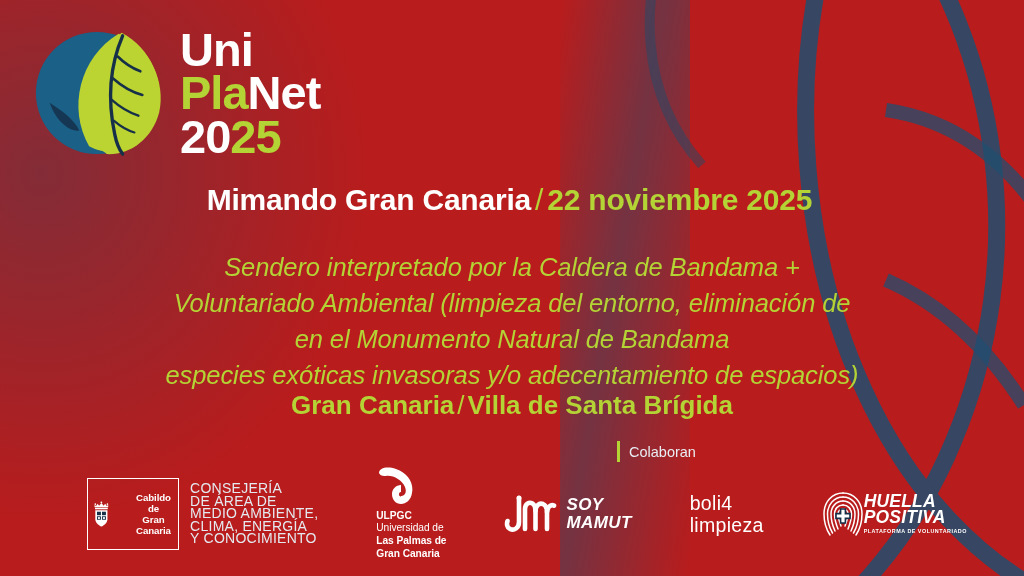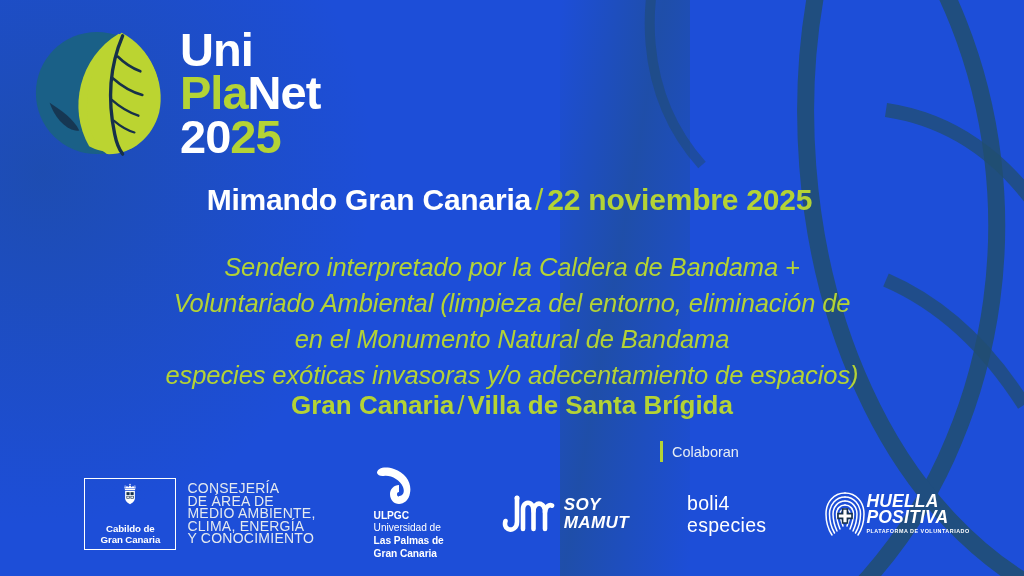--- a/index.html
+++ b/index.html
@@ -7,21 +7,21 @@
   html, body {
     width:1024px; height:576px;
     background:#0f2234;
     font-family:"Liberation Sans", sans-serif;
     overflow:hidden;
   }
 
   #poster {
     position:relative;
     width:1024px; height:576px;
-    background:#1d4ed8;
+    background:#b91c1c;
     overflow:hidden;
   }
 
   
   .bg-watermark {
     position:absolute;
     top:-40px; right:-30px;
     width:520px; height:660px;
     opacity:1;
     pointer-events:none;
@@ -96,21 +96,21 @@
     font-size:26px;
     font-weight:bold;
     color:#b4d335;
     white-space:nowrap;
   }
   .place .slash { font-weight:normal; padding:0 3px; }
 
   
   .colaboran {
     position:absolute;
-    left:660px; top:441px;
+    left:617px; top:441px;
     display:flex; align-items:center; gap:9px;
   }
   .colaboran .bar { width:3px; height:21px; background:#b4d335; display:block; }
   .colaboran .lbl { color:#e8eef3; font-size:14.5px; }
 
   
   .sponsors {
     position:absolute;
     left:0; right:0; top:466px;
     height:95px;
@@ -120,21 +120,21 @@
     gap:58px;
     padding-left:30px;
   }
   .sponsor { display:flex; align-items:center; }
 
   
   .cabildo { display:flex; align-items:center; gap:11px; }
   .cabildo-box {
     border:1.4px solid #ffffff;
     width:92px; height:72px;
-    display:flex; flex-direction:column;
+    display:flex; flex-direction:row;
     align-items:center; justify-content:center;
     gap:18px;
     padding:4px 2px;
   }
   .cabildo-box .crest { width:30px; height:36px; }
   .cabildo-box .cname {
     color:#ffffff; font-size:9.7px; font-weight:bold;
     text-align:center; line-height:11px; letter-spacing:-.1px;
   }
   .consejeria {
@@ -294,21 +294,21 @@
       </svg>
       <div class="txt">
         <span>SOY</span><br>
         <span>MAMUT</span>
       </div>
     </div>
 
     <div class="sponsor">
       <div class="boli">
         <span>boli4</span><br>
-        <span>especies</span>
+        <span>limpieza</span>
       </div>
     </div>
 
     <div class="sponsor huella">
       <svg class="mark" viewBox="0 0 42 46">
         <g fill="none" stroke="#ffffff" stroke-width="1.5" stroke-linecap="round">
           <path d="M21 2 C 10 2, 2 11, 2 23 C 2 31, 4 38, 8 44"></path>
           <path d="M21 6 C 12 6, 5.5 13.5, 5.5 23 C 5.5 30, 7 36, 10.5 42"></path>
           <path d="M21 10 C 14 10, 9 16, 9 23 C 9 29, 10.5 34.5, 13 40"></path>
           <path d="M21 14 C 16 14, 12.5 18, 12.5 23 C 12.5 28, 14 33, 16 38"></path>

